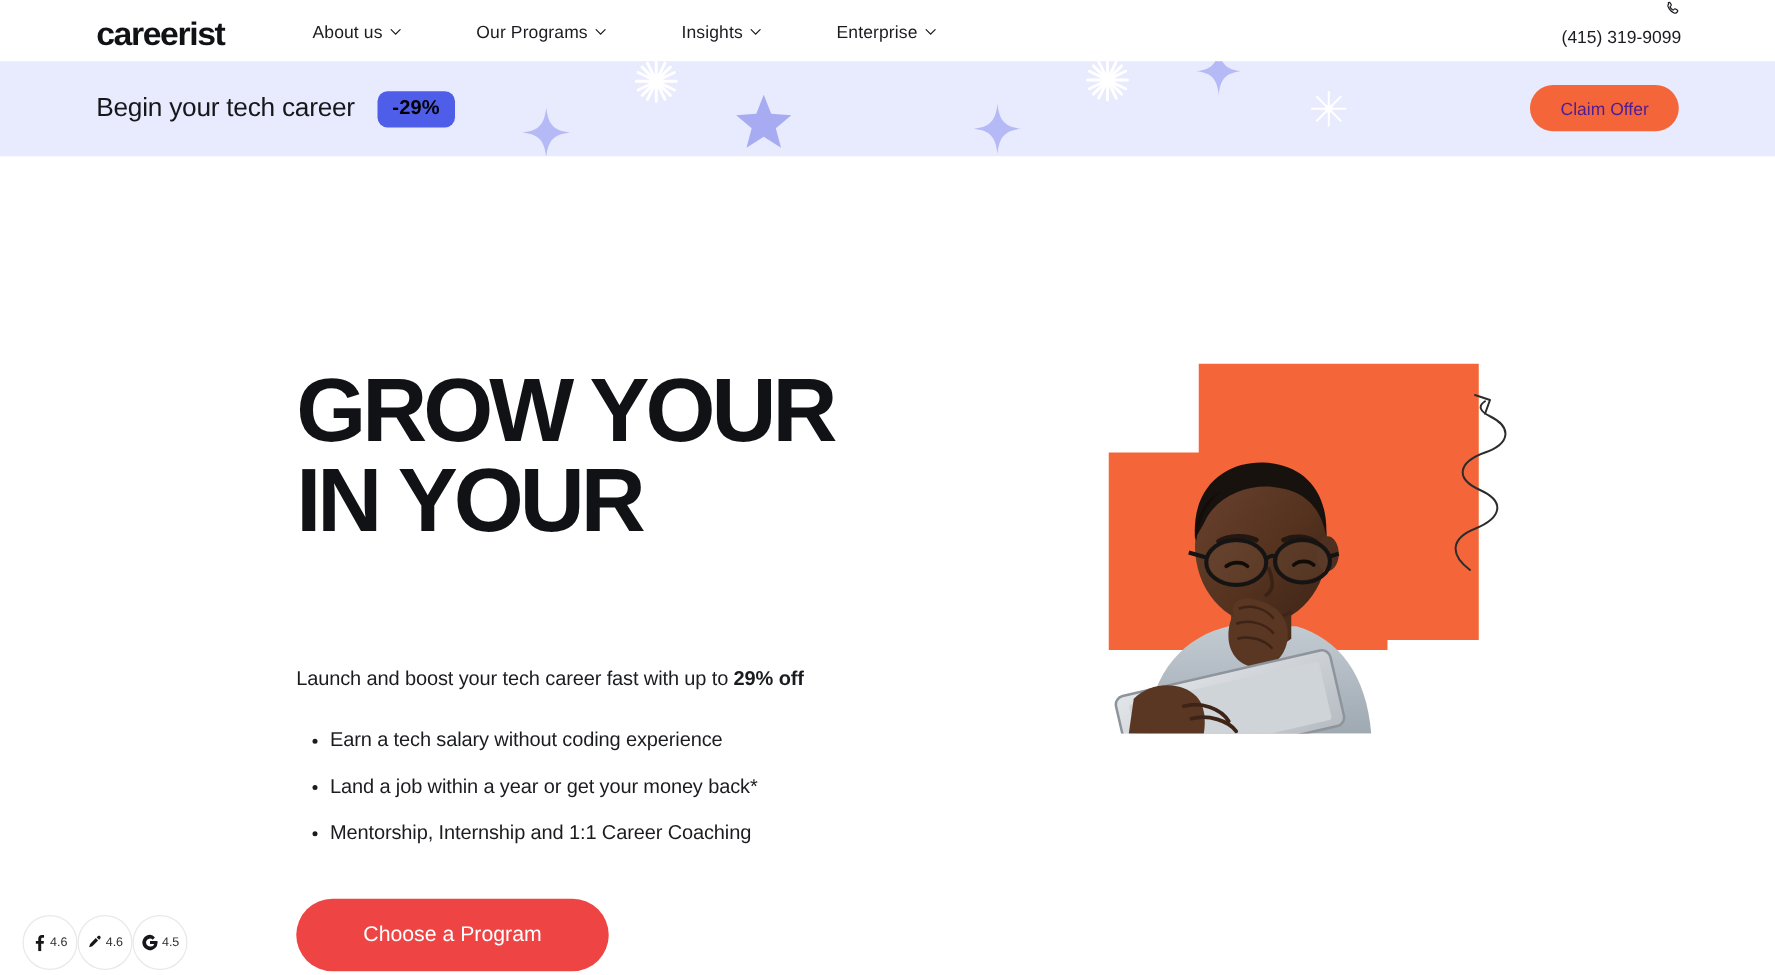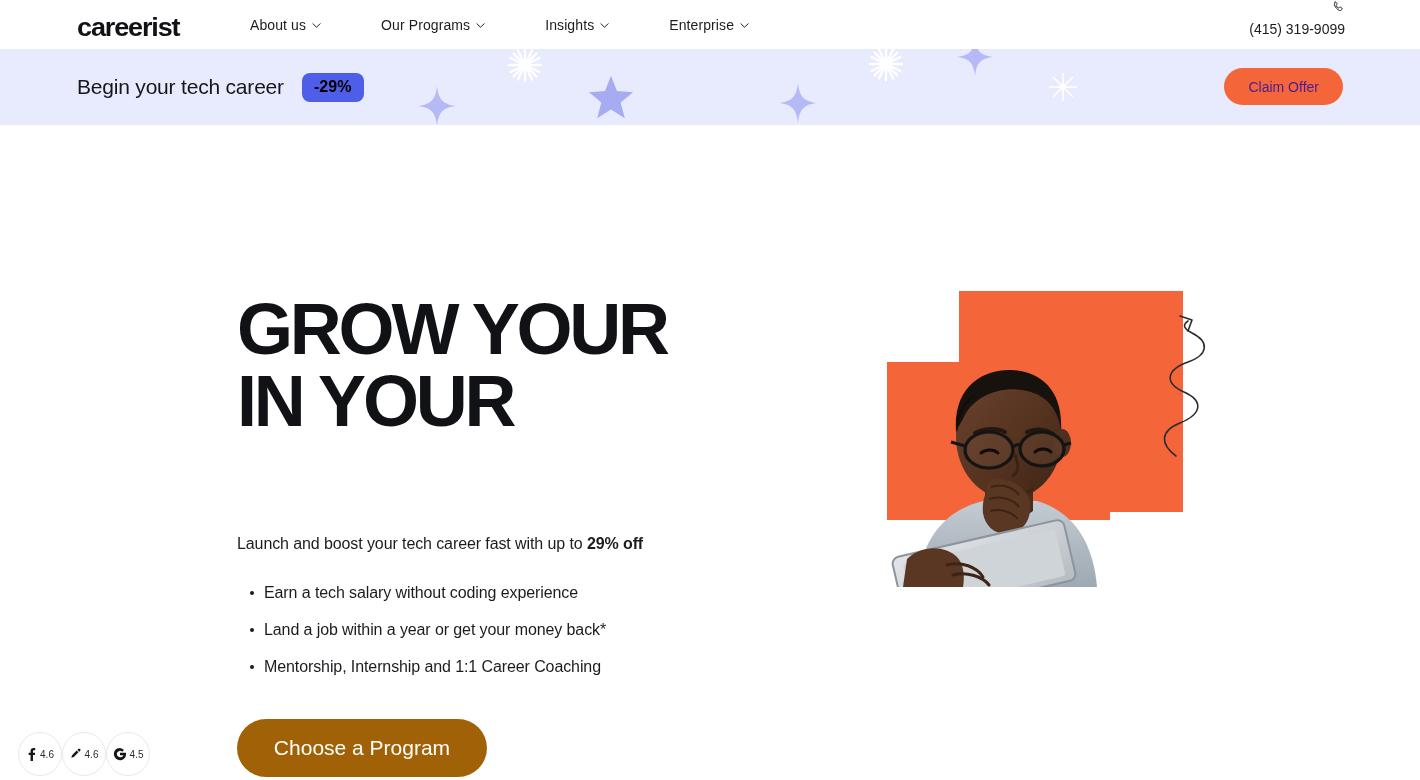--- a/index.html
+++ b/index.html
@@ -106,22 +106,22 @@
   .bul {
     display:flex; align-items:flex-start; gap:10px;
     font-size:16px; color:#1b1c20; letter-spacing:-.1px;
     height:37px; line-height:20px; white-space:nowrap;
   }
   .dot { width:4px; height:4px; border-radius:50%; background:#1b1c20; margin-top:8px; flex:0 0 auto; }
 
   .cta {
     position:absolute; left:237px; top:719px;
     width:250px; height:58px; border-radius:29px;
-    background:#a16207; color:#fff; border:none; cursor:pointer;
-    font-size:21px; font-family:"Liberation Sans", sans-serif;
+    background:#ef4444; color:#fff; border:none; cursor:pointer;
+    font-size:17px; font-family:"Liberation Sans", sans-serif;
     display:flex; align-items:center; justify-content:center;
   }
 
   
   .ratings { position:absolute; left:18px; top:719px; height:44px; }
   .rbadge {
     position:absolute; top:13px; width:44px; height:44px; border-radius:50%;
     background:#fff; border:1px solid #e9e9e9;
     display:flex; align-items:center; justify-content:center; gap:3px;
     font-size:10px; color:#2b2c30;

